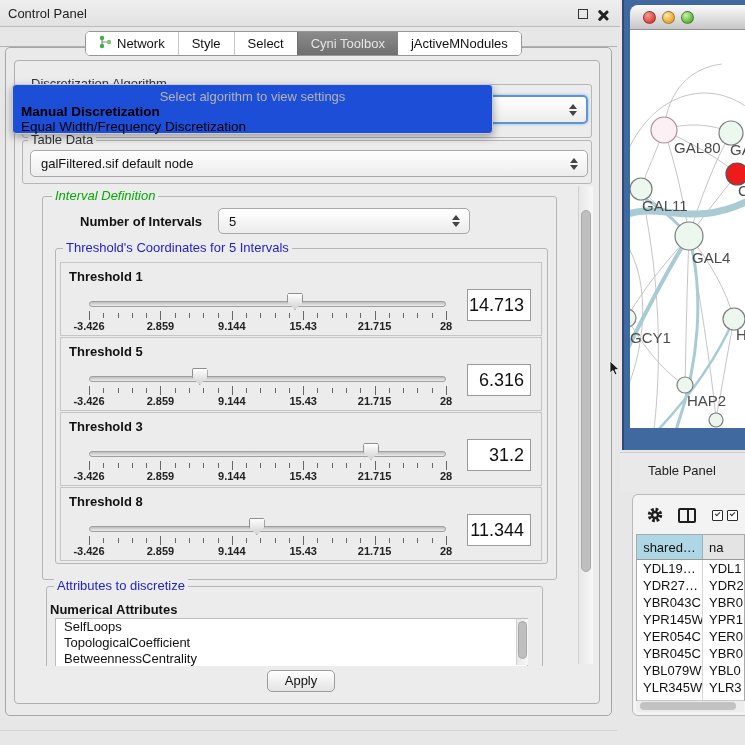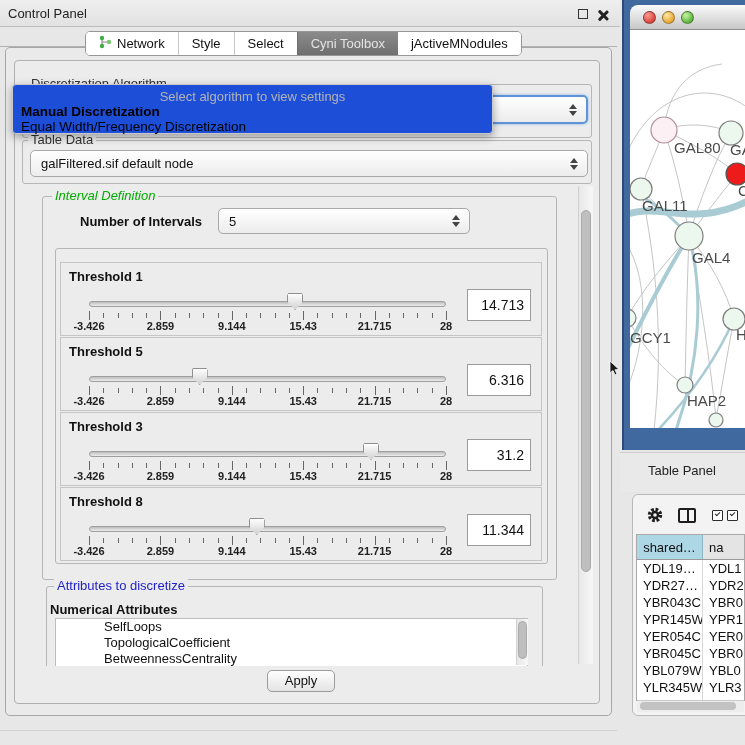--- a/index.html
+++ b/index.html
@@ -44,21 +44,21 @@
 
   
   .tpanel{position:absolute;left:44px;width:482px;height:74px;border:1px solid #c5c5c5;background:#ececec;}
   .tpanel .tlabel{position:absolute;left:8px;top:6px;font-size:13px;font-weight:bold;color:#111;}
   .track{position:absolute;left:28px;top:38px;width:357px;height:6px;border:1px solid #9f9f9f;border-radius:3px;background:linear-gradient(#bdbdbd,#ececec);}
   .thumb{position:absolute;top:30px;width:16px;height:17px;background:linear-gradient(#fefefe,#d2d2d2);border:1px solid #8f8f8f;clip-path:polygon(8% 0,92% 0,100% 14%,100% 52%,50% 100%,0 52%,0 14%);}
   .tick{position:absolute;width:1px;background:#666;}
   .tick.major{top:48px;height:9px;}
   .tick.minor{top:50px;height:5px;}
   .ticklabel{position:absolute;top:57px;width:60px;margin-left:-30px;text-align:center;font-size:11px;font-weight:bold;color:#222;}
-  .valuebox{position:absolute;left:406px;top:26px;width:64px;height:32px;background:#fff;border:1px solid #9b9b9b;font-size:14px;color:#111;text-align:right;line-height:30px;padding-right:6px;}
+  .valuebox{position:absolute;left:406px;top:26px;width:64px;height:32px;background:#fff;border:1px solid #9b9b9b;font-size:18px;color:#111;text-align:right;line-height:30px;padding-right:6px;}
 
   .boldlabel{font-size:13px;font-weight:bold;color:#111;}
   #attr-list{background:#fff;border:1px solid #bdbdbd;font-size:13px;color:#111;overflow:hidden;}
   #attr-list .item{padding:1px 0 1px 8px;line-height:14px;}
   .vscroll{background:linear-gradient(to right,#e8e8e8,#f7f7f7);border-left:1px solid #d0d0d0;}
   .vthumb{position:absolute;background:#bfbfbf;border:1px solid #a9a9a9;border-radius:6px;}
 
   #apply-btn{left:267px;top:670px;width:68px;height:22px;background:linear-gradient(#ffffff,#e3e3e3);border:1px solid #9c9c9c;border-radius:5px;font-size:13px;color:#111;text-align:center;line-height:20px;}
   #bottom-strip-line{left:0;top:730px;width:617px;height:1px;background:#d2d2d2;}
 
@@ -175,20 +175,21 @@
     <div class="abs boldlabel" style="left:64px;top:30px;">Number of Intervals</div>
     <div class="abs combo" style="left:202px;top:24px;width:252px;height:26px;">
       <span>5</span>
       <span class="arrows">
           <i class="up"></i>
           <i class="dn"></i>
         </span>
     </div>
 
     <div class="abs groupbox" style="left:39px;top:64px;width:493px;height:316px;"></div>
+    <div class="abs group-title t-blue" style="left:47px;top:57px;">Threshold's Coordinates for 5 Intervals</div>
     <div id="thresholds">
         <div class="tpanel" style="top: 78px;">
           <div class="tlabel">Threshold 1</div>
           <div class="track"></div>
           <div class="tick major" style="left: 28px;"></div>
           <div class="tick minor" style="left: 42.28px;"></div>
           <div class="tick minor" style="left: 56.56px;"></div>
           <div class="tick minor" style="left: 70.84px;"></div>
           <div class="tick minor" style="left: 85.12px;"></div>
           <div class="tick major" style="left: 99.4px;"></div>
@@ -333,21 +334,21 @@
           <div class="ticklabel" style="left: 313.6px;">21.715</div>
           <div class="ticklabel" style="left: 385px;">28</div>
           <div class="thumb" style="left: 187.788px;"></div>
           <div class="valuebox">11.344</div>
         </div>
       </div>
 
     <div class="abs groupbox" style="left:30px;top:402px;width:497px;height:100px;"></div>
     <div class="abs group-title t-blue" style="left:38px;top:395px;">Attributes to discretize</div>
     <div class="abs boldlabel" style="left:34px;top:418px;">Numerical Attributes</div>
-    <div class="abs" id="attr-list" style="left:39px;top:434px;width:473px;height:60px;padding-left:40px;">
+    <div class="abs" id="attr-list" style="left:39px;top:434px;width:473px;height:60px;">
         <div class="item">SelfLoops</div>
         <div class="item">TopologicalCoefficient</div>
         <div class="item">BetweennessCentrality</div>
       </div>
     <div class="abs vscroll" style="left:500px;top:435px;width:12px;height:46px;">
       <div class="vthumb" style="left:1px;top:2px;width:9px;height:38px;"></div>
     </div>
   </div>
 
   <div class="abs vscroll" style="left:578px;top:186px;width:15px;height:478px;">

